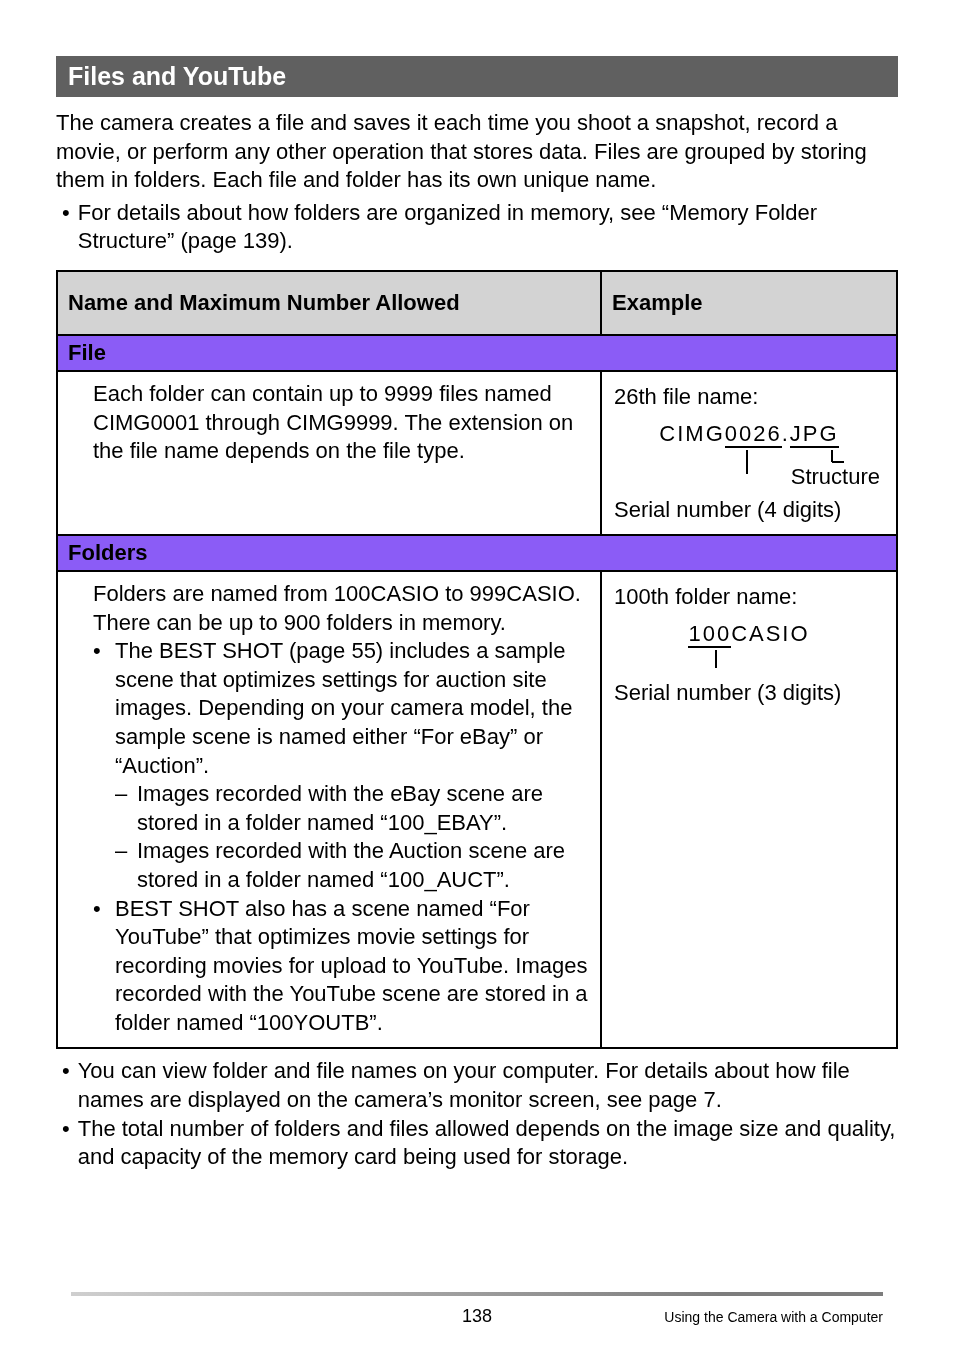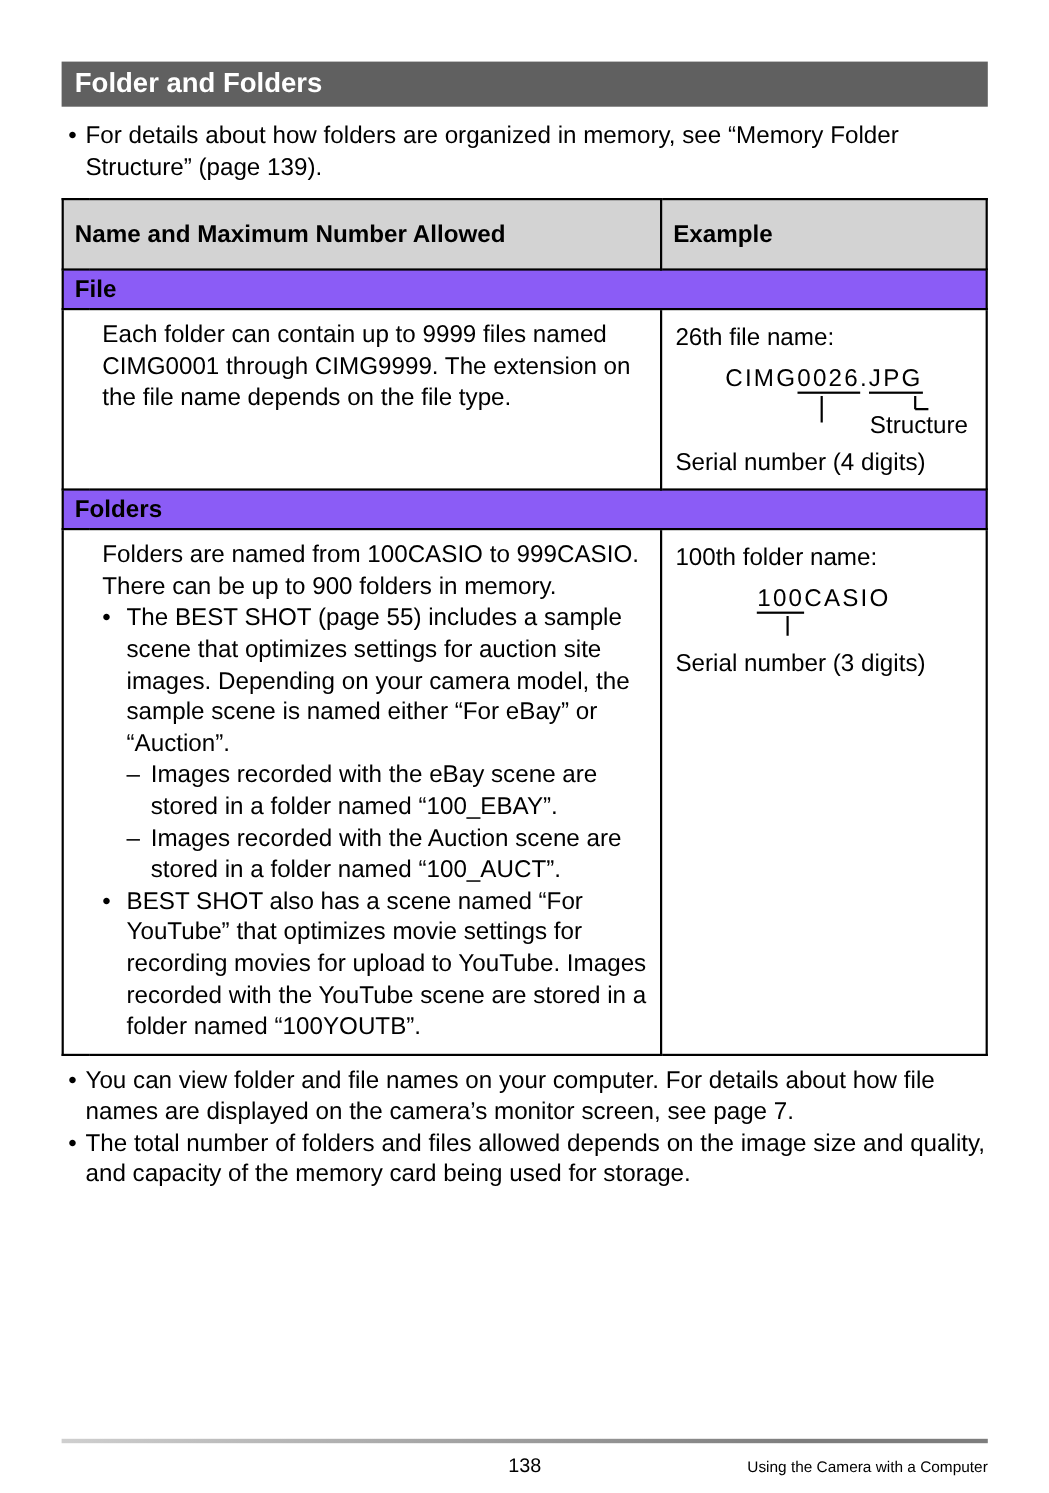--- a/index.html
+++ b/index.html
@@ -117,24 +117,24 @@
       border-bottom: 2px solid #000;
       padding-bottom: 0px;
     }
     .label-row {
       font-family: Arial, sans-serif;
       letter-spacing: normal;
       font-size: 22px;
     }
     .page-footer {
       position: absolute;
-      bottom: 14px;
+      bottom: 30px;
       left: 0;
       width: 100%;
-      padding: 0 56px;
+      padding: 0 71px;
     }
     .footer-line {
       height: 4px;
       background: linear-gradient(to right, #cfcfcf, #7d7d7d 80%);
       margin-bottom: 10px;
     }
     .footer-row {
       display: flex;
       justify-content: space-between;
       font-size: 16px;
@@ -149,22 +149,23 @@
       text-align: right;
       font-size: 14px;
     }
     svg.callout { display: block; }
   </style>
 </head>
 <body>
 
 <div class="page-content">
 
-  <div class="section-header">Folder and Folders</div>
-
+  <div class="section-header">Files and YouTube</div>
+
+  <div class="intro-text">The camera creates a file and saves it each time you shoot a snapshot, record a movie, or perform any other operation that stores data. Files are grouped by storing them in folders. Each file and folder has its own unique name.</div>
 
   <div class="bullet">
     <div class="bullet-dot">•</div>
     <div class="bullet-text">For details about how folders are organized in memory, see “Memory Folder Structure” (page 139).</div>
   </div>
 
   <table>
     <tbody>
         <tr>
       <th class="colhead" colspan="2">Name and Maximum Number Allowed</th>

